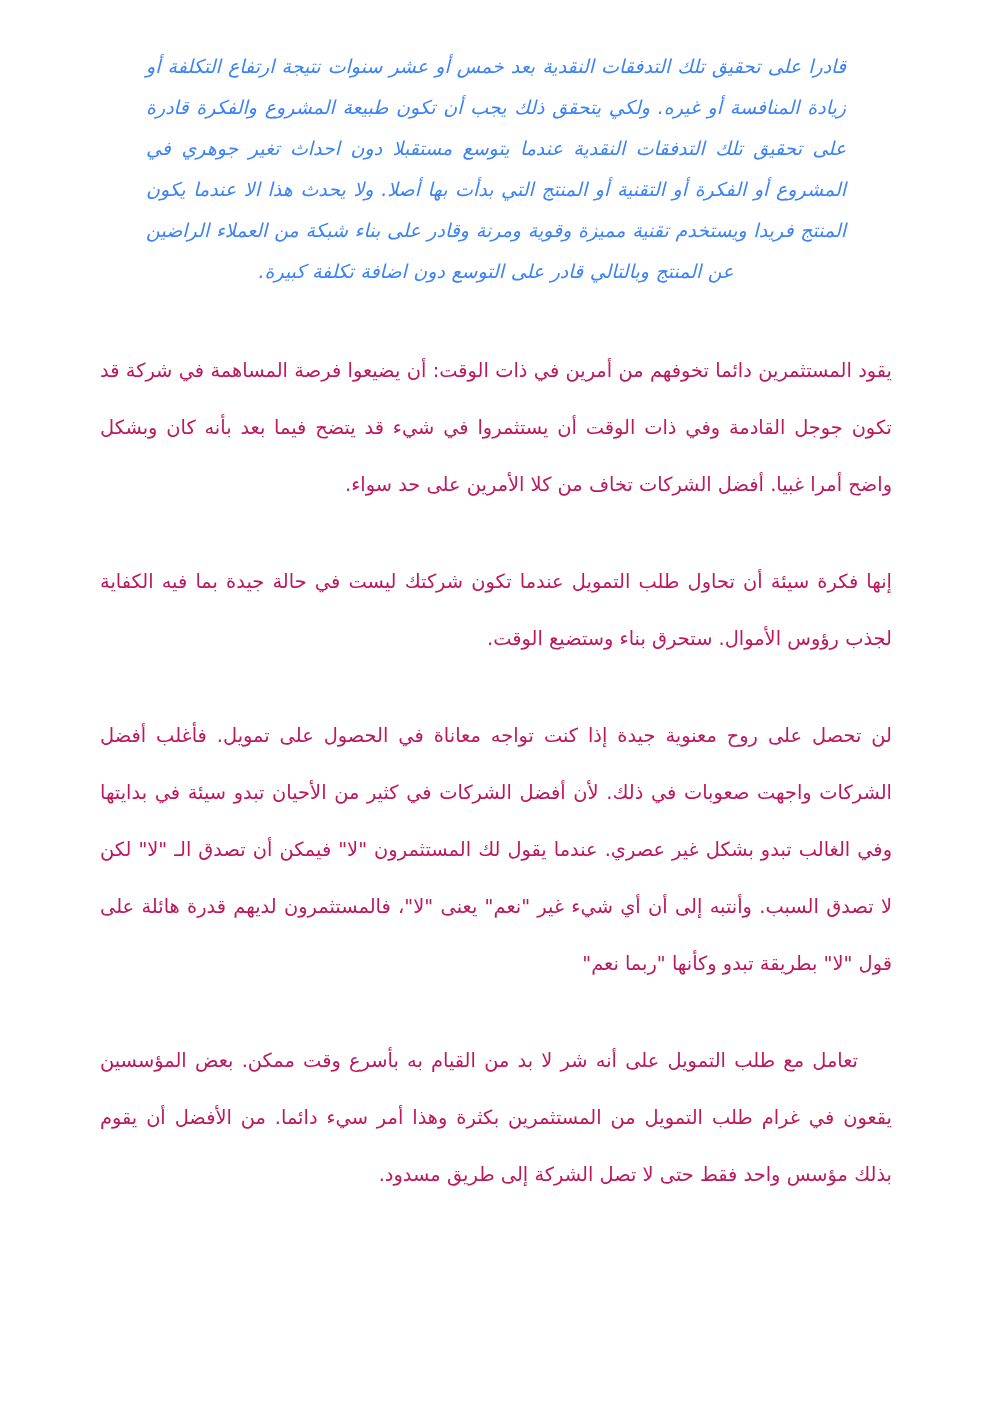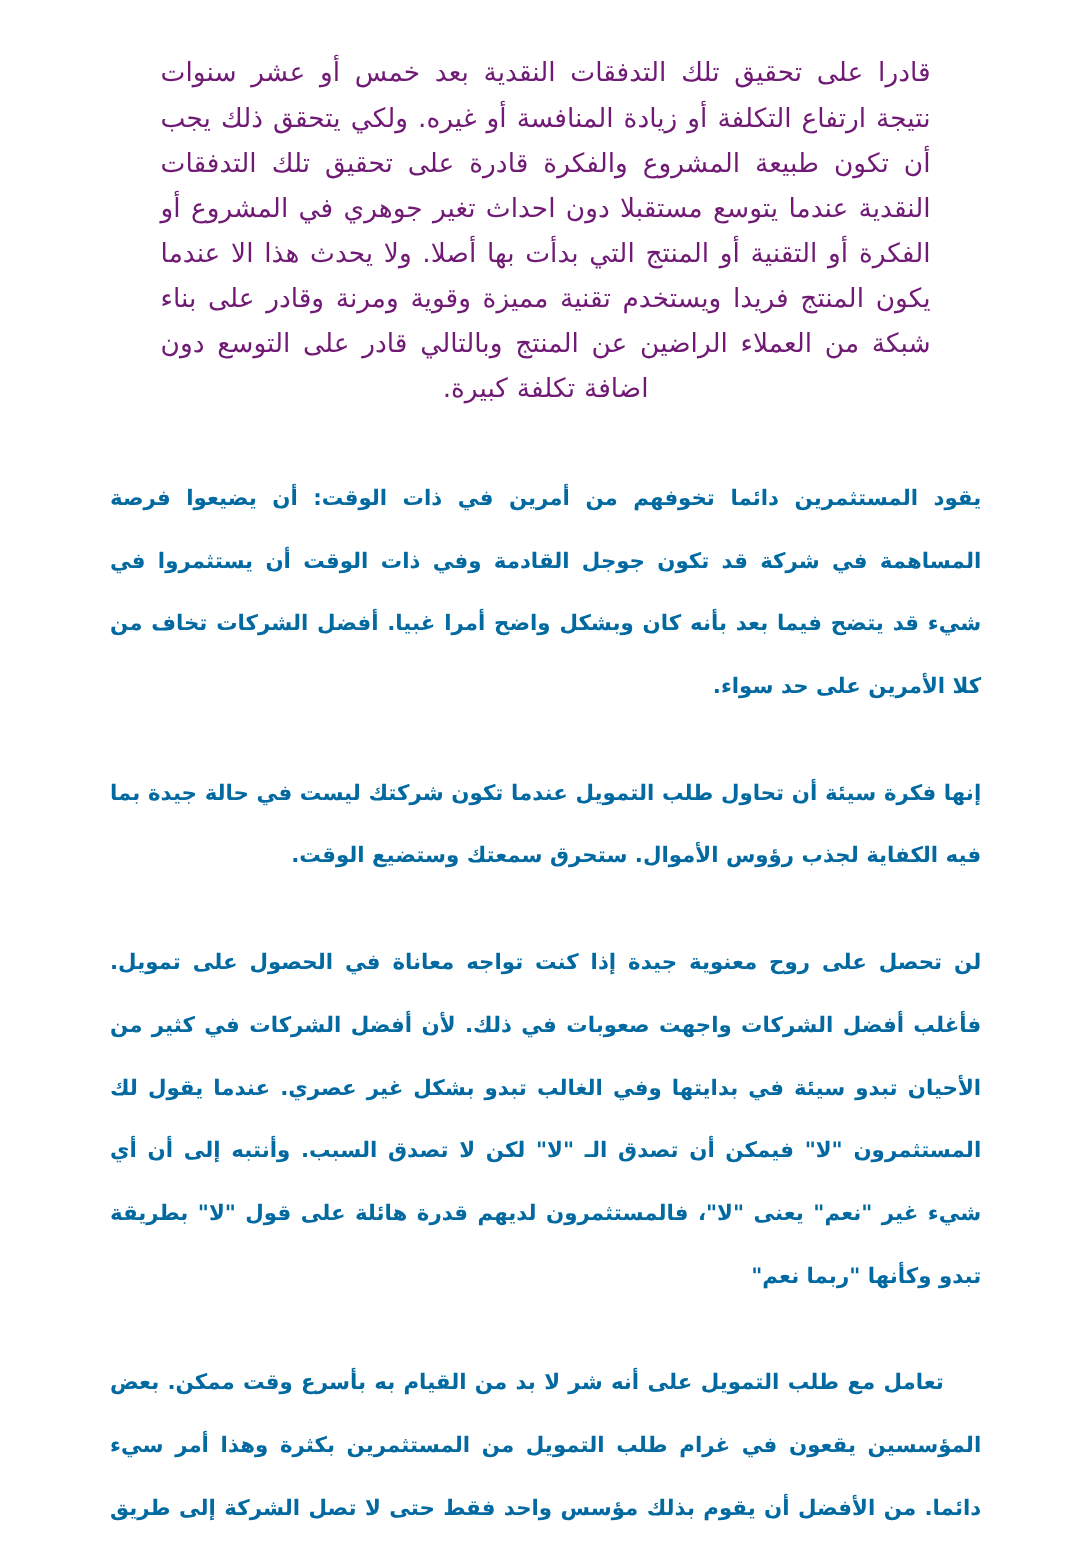--- a/index.html
+++ b/index.html
@@ -23,42 +23,42 @@
   .content {
     position: absolute;
     top: 46px;
     right: 100px;
     left: 100px;
   }
 
   
   .quote-block {
     margin: 0 46px 0 46px;
-    color: #701a75;
-    font-size: 24px;
+    color: #3b82f6;
+    font-style: italic;
+    font-size: 19px;
     line-height: 41px;
     text-align: justify;
     text-align-last: center;
     direction: rtl;
     unicode-bidi: isolate;
     letter-spacing: 0;
     word-spacing: 0.5px;
   }
 
   
   .body-par {
-    color: #0369a1;
+    color: #be185d;
     font-size: 19.4px;
     line-height: 57px;
     text-align: justify;
     text-align-last: right;
     direction: rtl;
     unicode-bidi: isolate;
     margin: 0;
-    font-weight: bold;
   }
 
   .body-par.first-body {
     margin-top: 50px;
   }
 
   .body-par + .body-par {
     margin-top: 40px;
   }
 
@@ -69,21 +69,21 @@
 </head>
 <body>
 
 <div class="page">
   <div class="content">
 
     <blockquote class="quote-block">قادرا على تحقيق تلك التدفقات النقدية بعد خمس أو عشر سنوات نتيجة ارتفاع التكلفة أو زيادة المنافسة أو غيره. ولكي يتحقق ذلك يجب أن تكون طبيعة المشروع والفكرة قادرة على تحقيق تلك التدفقات النقدية عندما يتوسع مستقبلا دون احداث تغير جوهري في المشروع أو الفكرة أو التقنية أو المنتج التي بدأت بها أصلا. ولا يحدث هذا الا عندما يكون المنتج فريدا ويستخدم تقنية مميزة وقوية ومرنة وقادر على بناء شبكة من العملاء الراضين عن المنتج وبالتالي قادر على التوسع دون اضافة تكلفة كبيرة.</blockquote>
 
     <p class="body-par first-body">يقود المستثمرين دائما تخوفهم من أمرين في ذات الوقت: أن يضيعوا فرصة المساهمة في شركة قد تكون جوجل القادمة وفي ذات الوقت أن يستثمروا في شيء قد يتضح فيما بعد بأنه كان وبشكل واضح أمرا غبيا. أفضل الشركات تخاف من كلا الأمرين على حد سواء.</p>
 
-    <p class="body-par">إنها فكرة سيئة أن تحاول طلب التمويل عندما تكون شركتك ليست في حالة جيدة بما فيه الكفاية لجذب رؤوس الأموال.  ستحرق سمعتك وستضيع الوقت.</p>
+    <p class="body-par">إنها فكرة سيئة أن تحاول طلب التمويل عندما تكون شركتك ليست في حالة جيدة بما فيه الكفاية لجذب رؤوس الأموال.  ستحرق بناء وستضيع الوقت.</p>
 
     <p class="body-par">لن تحصل على روح معنوية جيدة إذا كنت تواجه معاناة في الحصول على تمويل. فأغلب أفضل الشركات واجهت صعوبات في ذلك. لأن أفضل الشركات في كثير من الأحيان تبدو سيئة في بدايتها وفي الغالب تبدو بشكل غير عصري. عندما يقول لك المستثمرون "لا" فيمكن أن تصدق الـ "لا" لكن لا تصدق السبب. وأنتبه إلى أن أي شيء غير "نعم" يعنى "لا"، فالمستثمرون لديهم قدرة هائلة على قول "لا" بطريقة تبدو وكأنها "ربما نعم"</p>
 
 
     <p class="body-par indented">تعامل مع طلب التمويل على أنه شر لا بد من القيام به بأسرع وقت ممكن. بعض المؤسسين يقعون في غرام طلب التمويل من المستثمرين بكثرة وهذا أمر سيء دائما. من الأفضل أن يقوم بذلك مؤسس واحد فقط حتى لا تصل الشركة إلى طريق مسدود.</p>
 
   </div>
 </div>
 
 </body></html>

